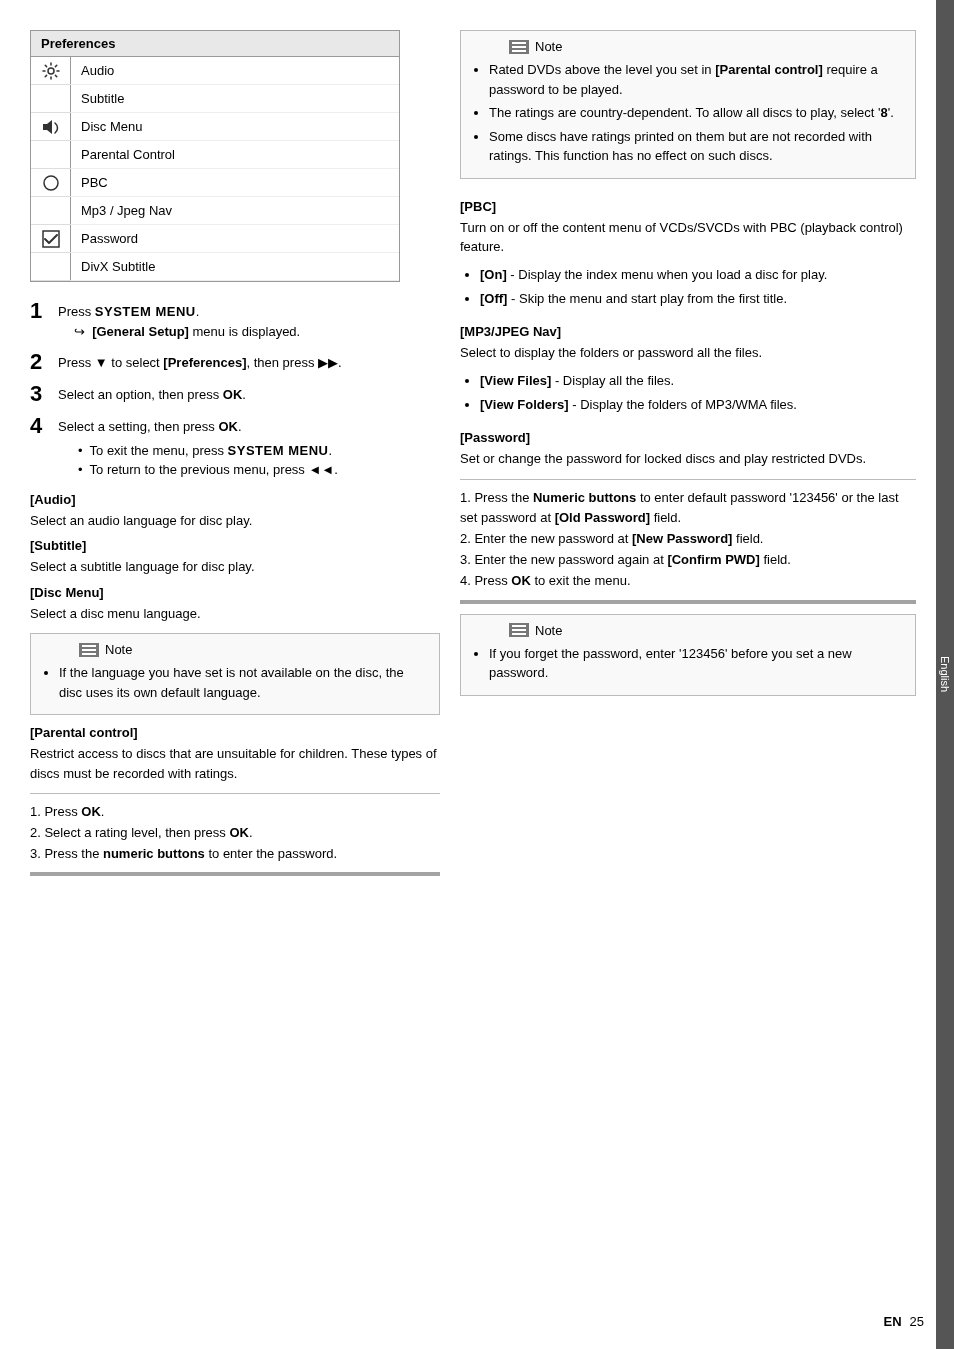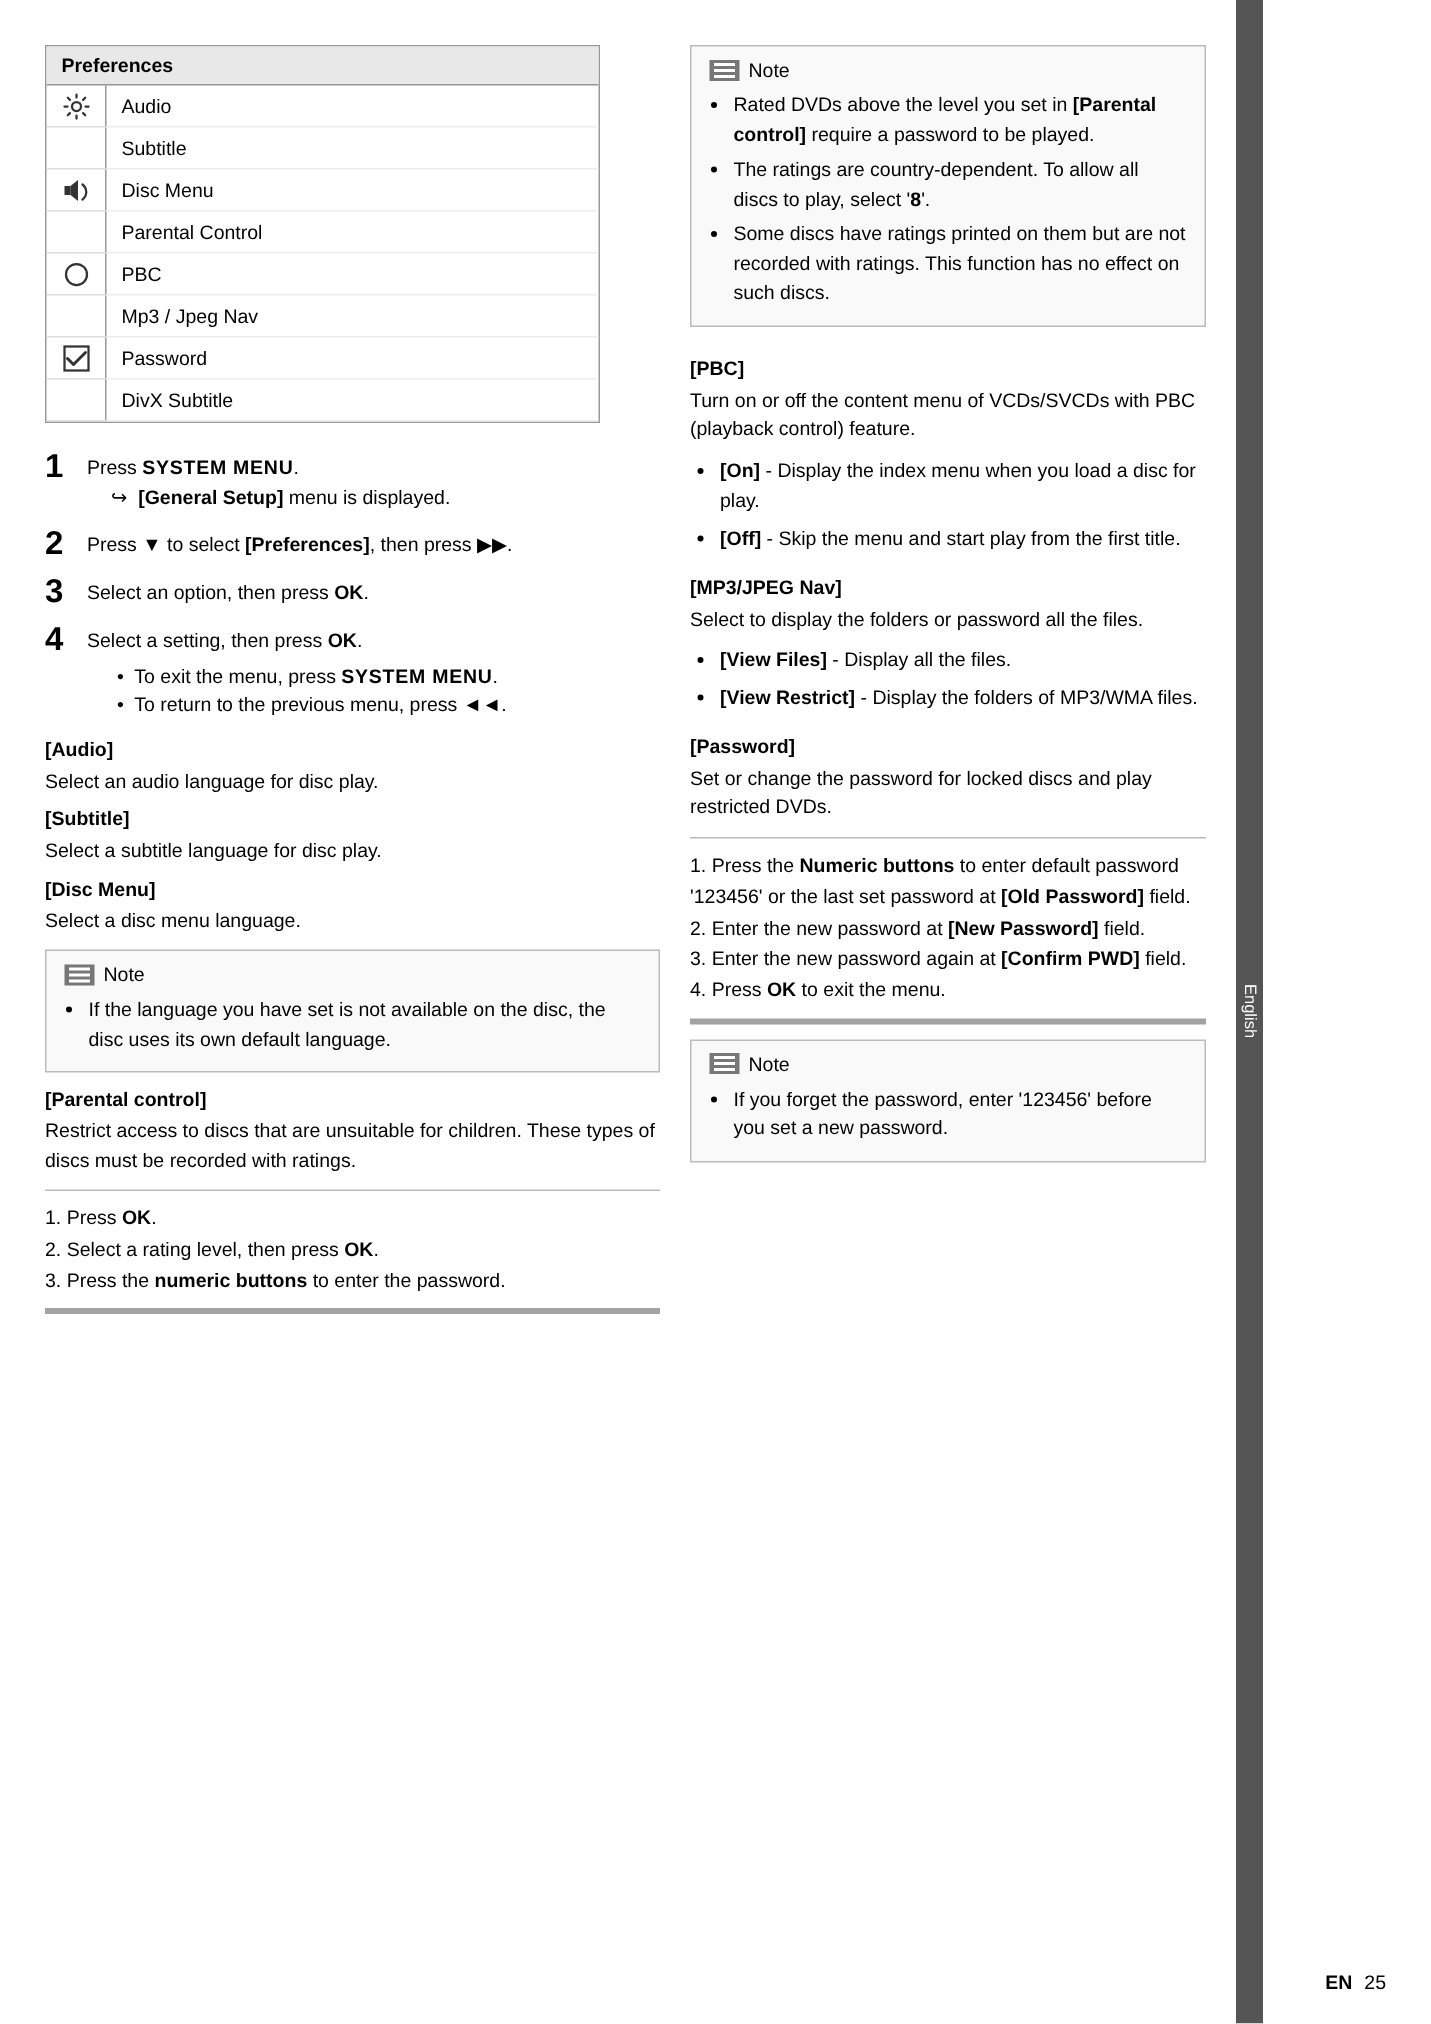--- a/index.html
+++ b/index.html
@@ -8,21 +8,21 @@
       font-size: 13px;
       background: #fff;
       color: #000;
       width: 954px;
       min-height: 1349px;
       position: relative;
     }
 
     .page-container {
       display: flex;
-      width: 842px;
+      width: 954px;
       min-height: 1349px;
     }
 
     .main-content {
       flex: 1;
       padding: 30px 20px 30px 30px;
       display: flex;
       gap: 20px;
     }
 
@@ -147,20 +147,21 @@
       margin: 10px 0;
       background: #f9f9f9;
     }
 
     .note-header {
       display: flex;
       align-items: center;
       gap: 6px;
       font-size: 13px;
       margin-bottom: 6px;
+      margin-left: 36px;
     }
 
     .note-icon {
       width: 20px;
       height: 14px;
       background: #777;
       display: inline-flex;
       align-items: center;
       justify-content: center;
     }
@@ -401,21 +402,21 @@
           <li><span class="bracket-bold">[On]</span> - Display the index menu when you load a disc for play.</li>
           <li><span class="bracket-bold">[Off]</span> - Skip the menu and start play from the first title.</li>
         </ul>
       </div>
 
       <div style="margin-top: 14px;">
         <div class="section-heading">[MP3/JPEG Nav]</div>
         <div class="section-text">Select to display the folders or password all the files.</div>
         <ul class="bullet-list">
           <li><span class="bracket-bold">[View Files]</span> - Display all the files.</li>
-          <li><span class="bracket-bold">[View Restrict]</span> - Display the folders of MP3/WMA files.</li>
+          <li><span class="bracket-bold">[View Folders]</span> - Display the folders of MP3/WMA files.</li>
         </ul>
       </div>
 
       <div style="margin-top: 14px;">
         <div class="section-heading">[Password]</div>
         <div class="section-text">Set or change the password for locked discs and play restricted DVDs.</div>
       </div>
 
       <div class="numbered-box">
         <div>1. Press the <span class="bold">Numeric buttons</span> to enter default password '123456' or the last set password at <span class="bracket-bold">[Old Password]</span> field.</div>

